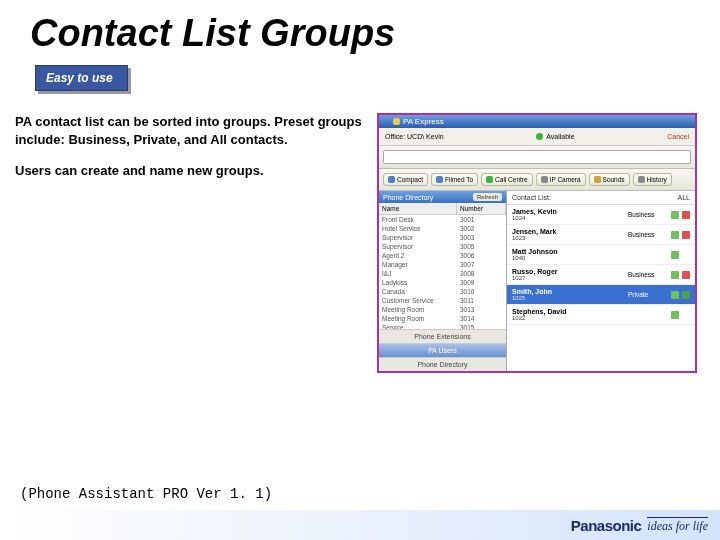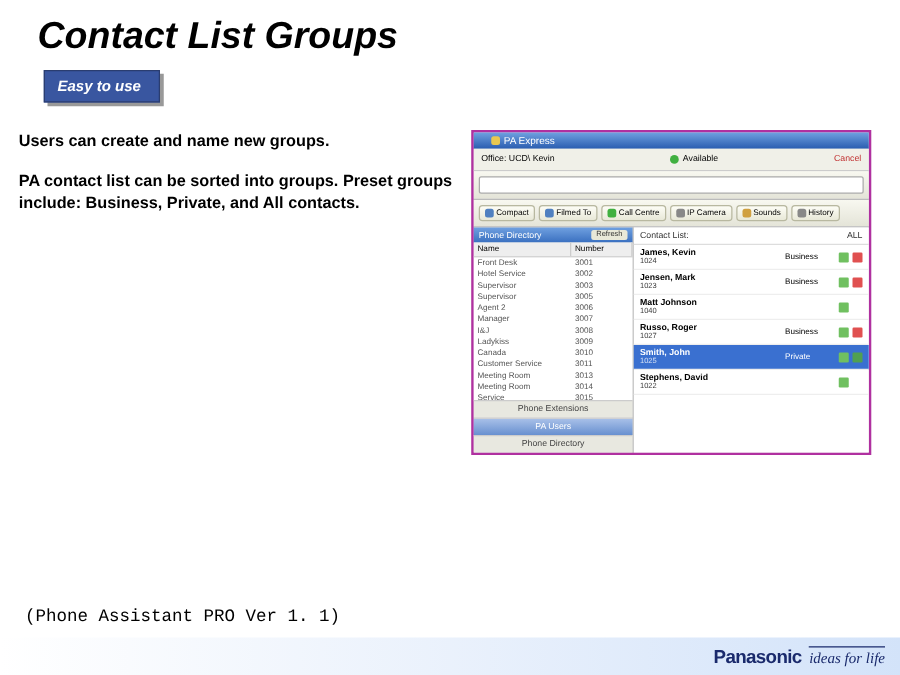--- a/index.html
+++ b/index.html
@@ -1,17 +1,17 @@
 <!DOCTYPE html>
 <html><head>
 <meta charset="utf-8">
 <style>
   * { box-sizing: border-box; margin: 0; padding: 0; }
   body { width: 720px; height: 540px; font-family: Arial, sans-serif; background: #fff; position: relative; overflow: hidden; }
-  .title { font-size: 30px; font-weight: bold; color: #000; padding: 12px 0 10px 30px; font-style: italic; }
+  .title { font-size: 38px; font-weight: bold; color: #000; padding: 12px 0 10px 30px; font-style: italic; }
   .badge { display: inline-block; background: #3956a0; color: #fff; font-weight: bold; font-style: italic; font-size: 12px; padding: 5px 14px 5px 10px; margin-left: 35px; border: 1px solid #2a3d70; box-shadow: 3px 3px 0 #999; }
   .content { display: flex; padding: 22px 15px 0 15px; gap: 12px; }
   .left { width: 350px; font-size: 13px; font-weight: bold; line-height: 1.35; }
   .left p { margin-bottom: 14px; }
   .right { width: 320px; }
   .app { border: 2px solid #b030a0; background: #e8e8e8; font-size: 7px; }
   .app-title { background: linear-gradient(#6fa0e0,#2a5db0); color: #fff; padding: 2px 14px; font-size: 8px; display: flex; align-items: center; gap: 3px; }
   .status-row { background: #f0f0e8; padding: 5px 6px; display: flex; justify-content: space-between; align-items: center; border-bottom: 1px solid #ccc; font-size: 7px; }
   .tb { background: linear-gradient(#f8f8f0,#e4e4d8); padding: 4px 4px; display: flex; gap: 3px; border-bottom: 1px solid #bbb; }
   .tbtn { background: linear-gradient(#fdfdf6,#e8e8d8); border: 1px solid #b8b8a0; border-radius: 3px; padding: 2px 4px; font-size: 6.5px; display: flex; align-items: center; gap: 2px; }
@@ -42,22 +42,22 @@
 </head>
 <body>
 
 
 
 <h1 class="title">Contact List Groups</h1>
 <div class="badge">Easy to use</div>
 
 <div class="content">
   <div class="left">
+    <p>PA contact list can be sorted into groups. Preset groups include: Business, Private, and All contacts.</p>
     <p>Users can create and name new groups.</p>
-    <p>PA contact list can be sorted into groups. Preset groups include: Business, Private, and All contacts.</p>
   </div>
 
   <div class="right">
     <div class="app">
       <div class="app-title">
         <span class="ic" style="background:#e8c850"></span>
         <span>PA Express</span>
       </div>
       <div class="status-row">
         <span>Office: UCD\ Kevin</span>

